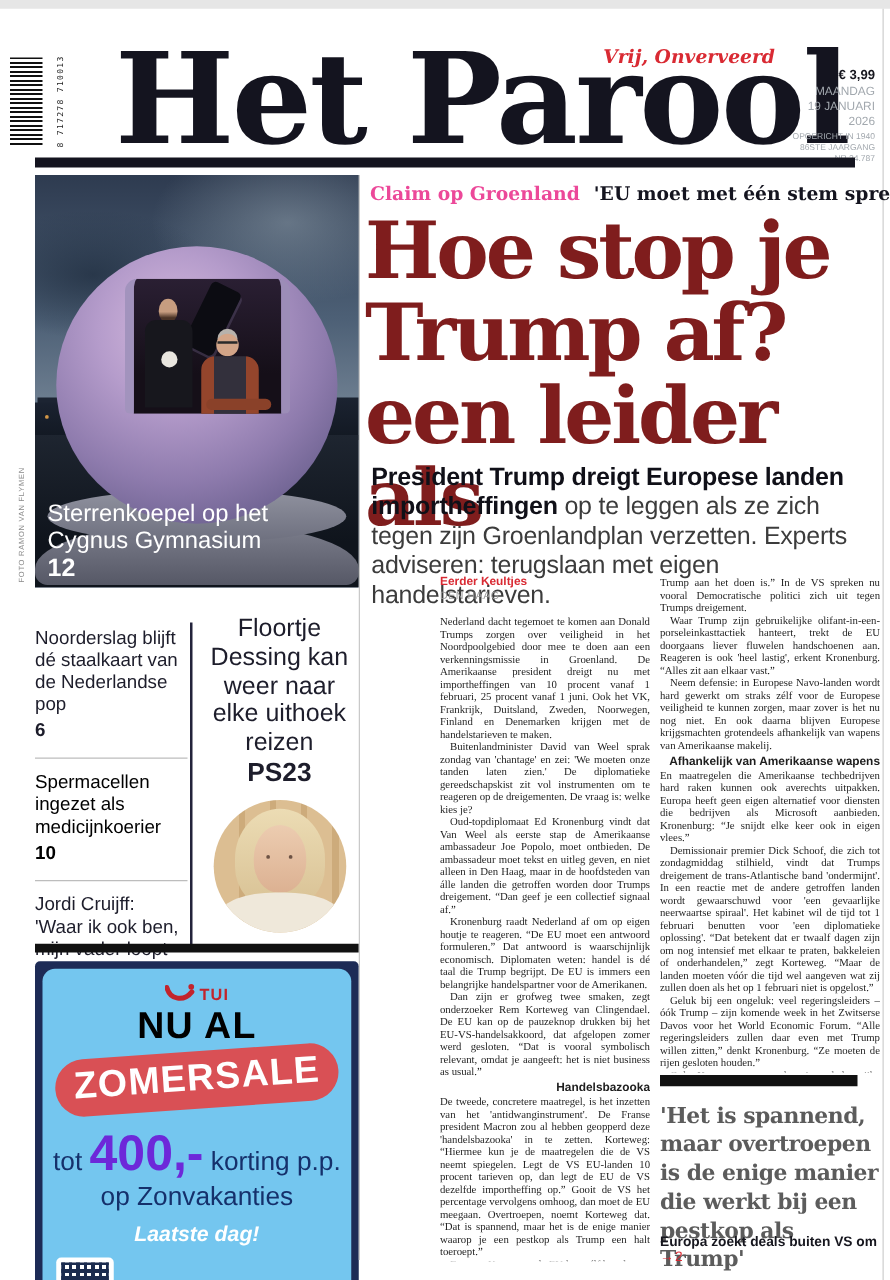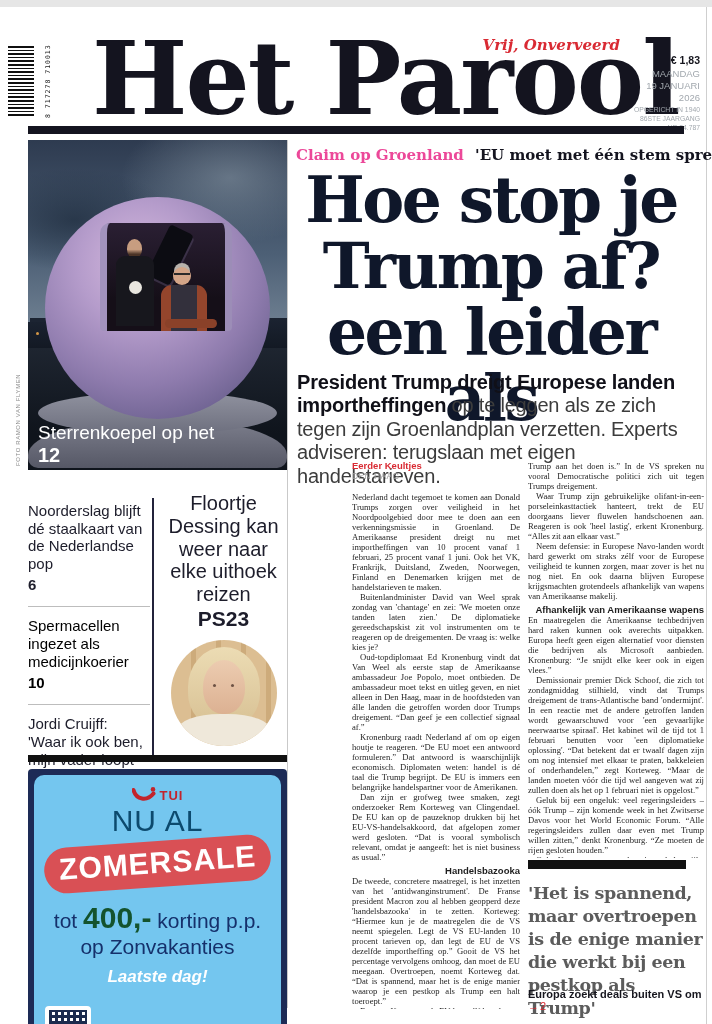--- a/index.html
+++ b/index.html
@@ -87,47 +87,47 @@
   .fp-eye{position:absolute;width:3px;height:3px;border-radius:50%;background:#6d5244;top:44px;}
   .fp-body{position:absolute;left:6px;top:74px;width:94px;height:36px;border-radius:46% 46% 0 0;background:#efe8da;}
   .midrule{position:absolute;left:28px;top:755px;width:259px;height:7px;background:#111;}
 
   
   .ad{position:absolute;left:28px;top:769px;width:259px;height:298px;background:#1d2b56;border-radius:4px;}
   .ad-inner{position:absolute;left:6px;top:6px;right:6px;bottom:6px;border-radius:10px;
       background:#74c6ef;text-align:center;overflow:hidden;}
   .ad-brandrow{margin-top:12px;display:flex;align-items:center;justify-content:center;gap:4px;}
   .ad-brand{color:#c2242c;font-weight:bold;font-size:13px;letter-spacing:1px;}
-  .ad-line1{color:#0c4a6e;font-weight:normal;font-size:30px;letter-spacing:1px;margin-top:1px;}
+  .ad-line1{color:#000000;font-weight:bold;font-size:30px;letter-spacing:1px;margin-top:1px;}
   .ad-pill{display:inline-block;background:#d95055;color:#fff;border-radius:30px;
       padding:5px 15px 7px;font-size:30px;font-weight:bold;letter-spacing:1px;
       transform:rotate(-4deg);margin-top:3px;}
   .ad-discount{margin-top:14px;color:#15306b;font-size:21px;}
-  .ad-discount .big{color:#14532d;font-weight:bold;font-size:30px;}
+  .ad-discount .big{color:#6d28d9;font-weight:bold;font-size:40px;}
   .ad-line3{color:#15306b;font-size:21px;margin-top:0;}
   .ad-line4{color:#fff;font-weight:bold;font-style:italic;font-size:17px;margin-top:8px;}
   .ad-qr{position:absolute;left:11px;bottom:9px;width:46px;height:46px;background:#fff;border-radius:4px;}
   .ad-qr::after{content:"";position:absolute;left:4px;top:4px;right:4px;bottom:4px;
       background:
         repeating-linear-gradient(0deg,#1b2b4e 0 3px,transparent 3px 6px),
         repeating-linear-gradient(90deg,#1b2b4e 0 3px,#fff 3px 6px);}
   .ad-terms{position:absolute;right:38px;bottom:16px;font-size:6px;color:#1d3a6e;}
   .ad-badge1{position:absolute;right:22px;bottom:13px;width:13px;height:9px;border-radius:50%;background:#d43a3a;}
   .ad-badge2{position:absolute;right:6px;bottom:11px;width:11px;height:11px;border-radius:50%;
       background:#2a50a0;box-shadow:inset 0 0 0 2px #fff,inset 0 0 0 4px #c23;}
 
   
   .vdivider{position:absolute;left:287px;top:140px;width:1px;height:868px;background:#c9c9c9;}
   .kicker{position:absolute;left:296px;top:146px;font-family:"DejaVu Serif",serif;
       font-weight:bold;font-size:15px;white-space:nowrap;}
   .kicker-red{color:#ec4899;}
   .kicker-quote{color:#14141f;margin-left:6px;}
-  .headline{position:absolute;left:282px;top:167px;width:418px;
-      font-family:"DejaVu Serif",serif;font-weight:bold;color:#0f172a;
-      font-size:63px;line-height:66px;letter-spacing:-2.5px;text-align:center;}
+  .headline{position:absolute;left:292px;top:167px;width:418px;
+      font-family:"DejaVu Serif",serif;font-weight:bold;color:#7f1d1d;
+      font-size:63px;line-height:66px;letter-spacing:-2.5px;}
   .standfirst{position:absolute;left:297px;top:371px;width:408px;
       font-size:20px;line-height:1.17;color:#3c3c3c;letter-spacing:-0.2px;}
   .standfirst .sf-bold{font-weight:bold;color:#101018;}
 
   .bodycols{position:absolute;left:352px;top:461px;width:352px;}
   .col{position:absolute;top:0;overflow:hidden;
       font-family:"Liberation Serif",serif;font-size:8.6px;line-height:10px;
       text-align:justify;color:#1e1e1e;}
   .col1{left:0;width:168px;height:548px;}
   .col2{left:176px;width:176px;height:397px;}
@@ -152,21 +152,21 @@
 
 <div class="page">
   <div class="topstrip"></div>
   <div class="edge-right"></div>
 
   <div class="barcode"></div>
   <div class="barcode-num">8 717278 710013</div>
   <div class="tagline">Vrij, Onverveerd</div>
   <div class="mast-title">Het Parool</div>
   <div class="info">
-    <div class="price">€ 1,83</div>
+    <div class="price">€ 3,99</div>
     <div>MAANDAG</div>
     <div>19 JANUARI</div>
     <div>2026</div>
     <div class="small">OPGERICHT IN 1940</div>
     <div class="small">86STE JAARGANG</div>
     <div class="small">NR 24.787</div>
   </div>
   <div class="rule-top"></div>
 
   <div class="photo">
@@ -190,20 +190,21 @@
         <div class="ph-man1-body"></div>
         <div class="ph-logo"></div>
         <div class="ph-man2-head"></div>
         <div class="ph-glasses"></div>
         <div class="ph-man2-body"></div>
         <div class="ph-arm"></div>
       </div>
     </div>
     <div class="ph-caption">
       <div>Sterrenkoepel op het</div>
+      <div>Cygnus Gymnasium</div>
       <div class="ph-page">12</div>
     </div>
   </div>
   <div class="credit">FOTO RAMON VAN FLYMEN</div>
 
   <div class="index">
     <div class="idx-item">
       <div>Noorderslag blijft dé staalkaart van de Nederlandse pop</div>
       <div class="idx-page">6</div>
     </div>

